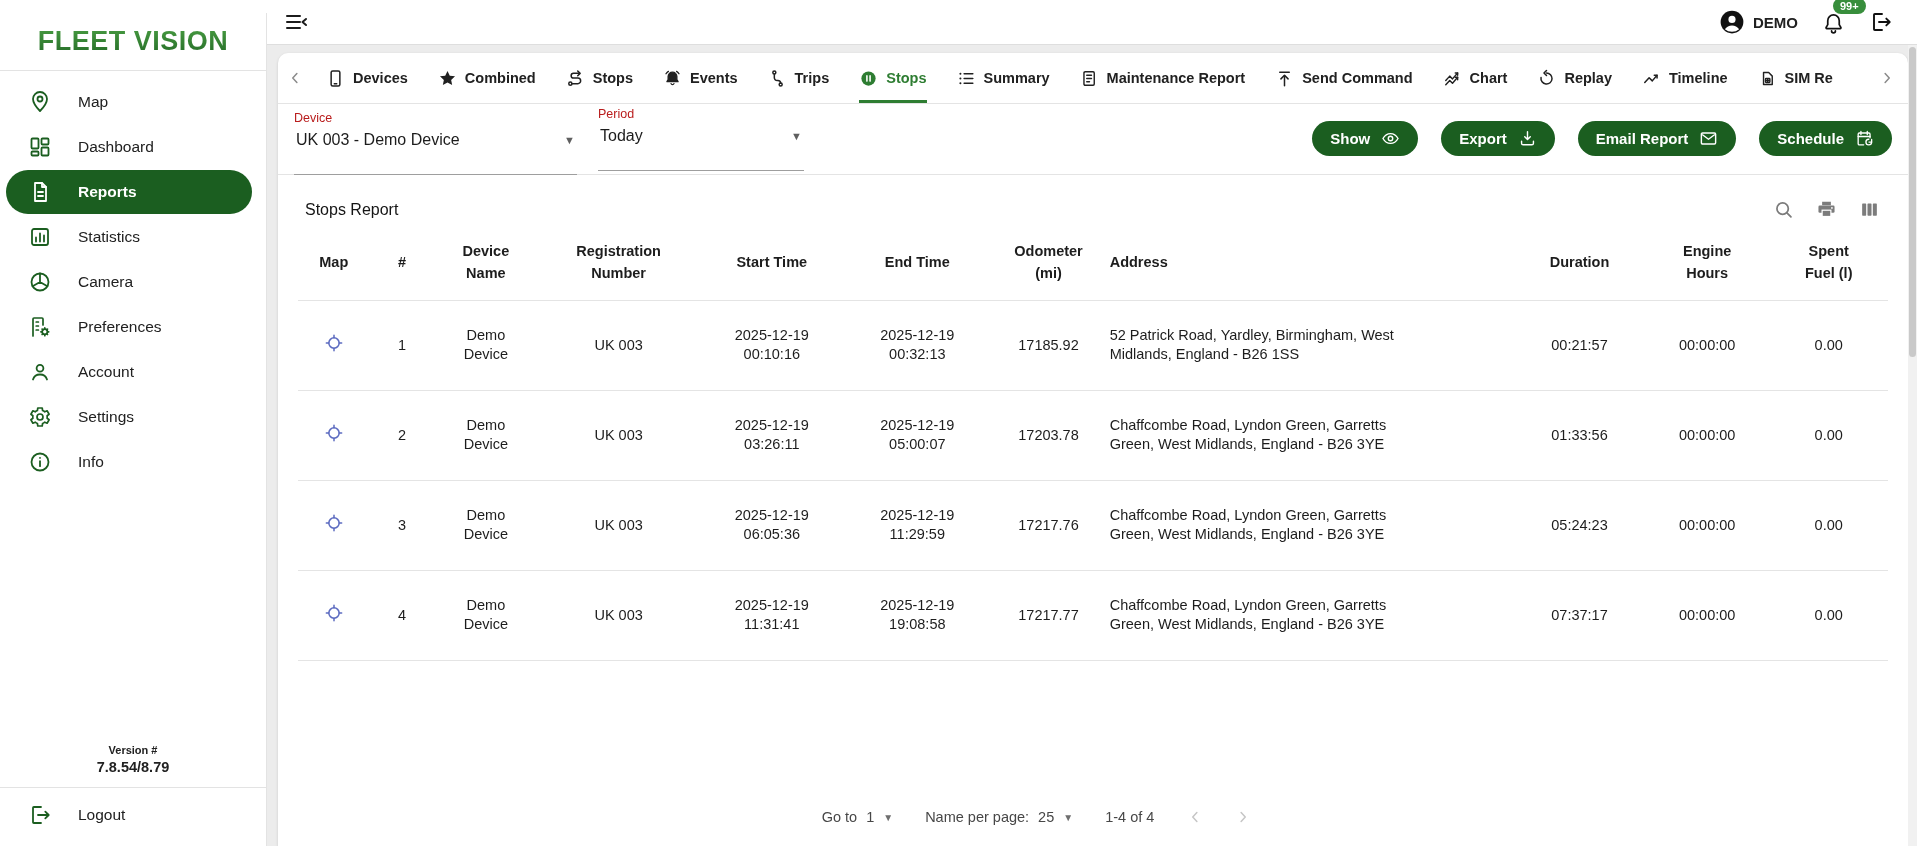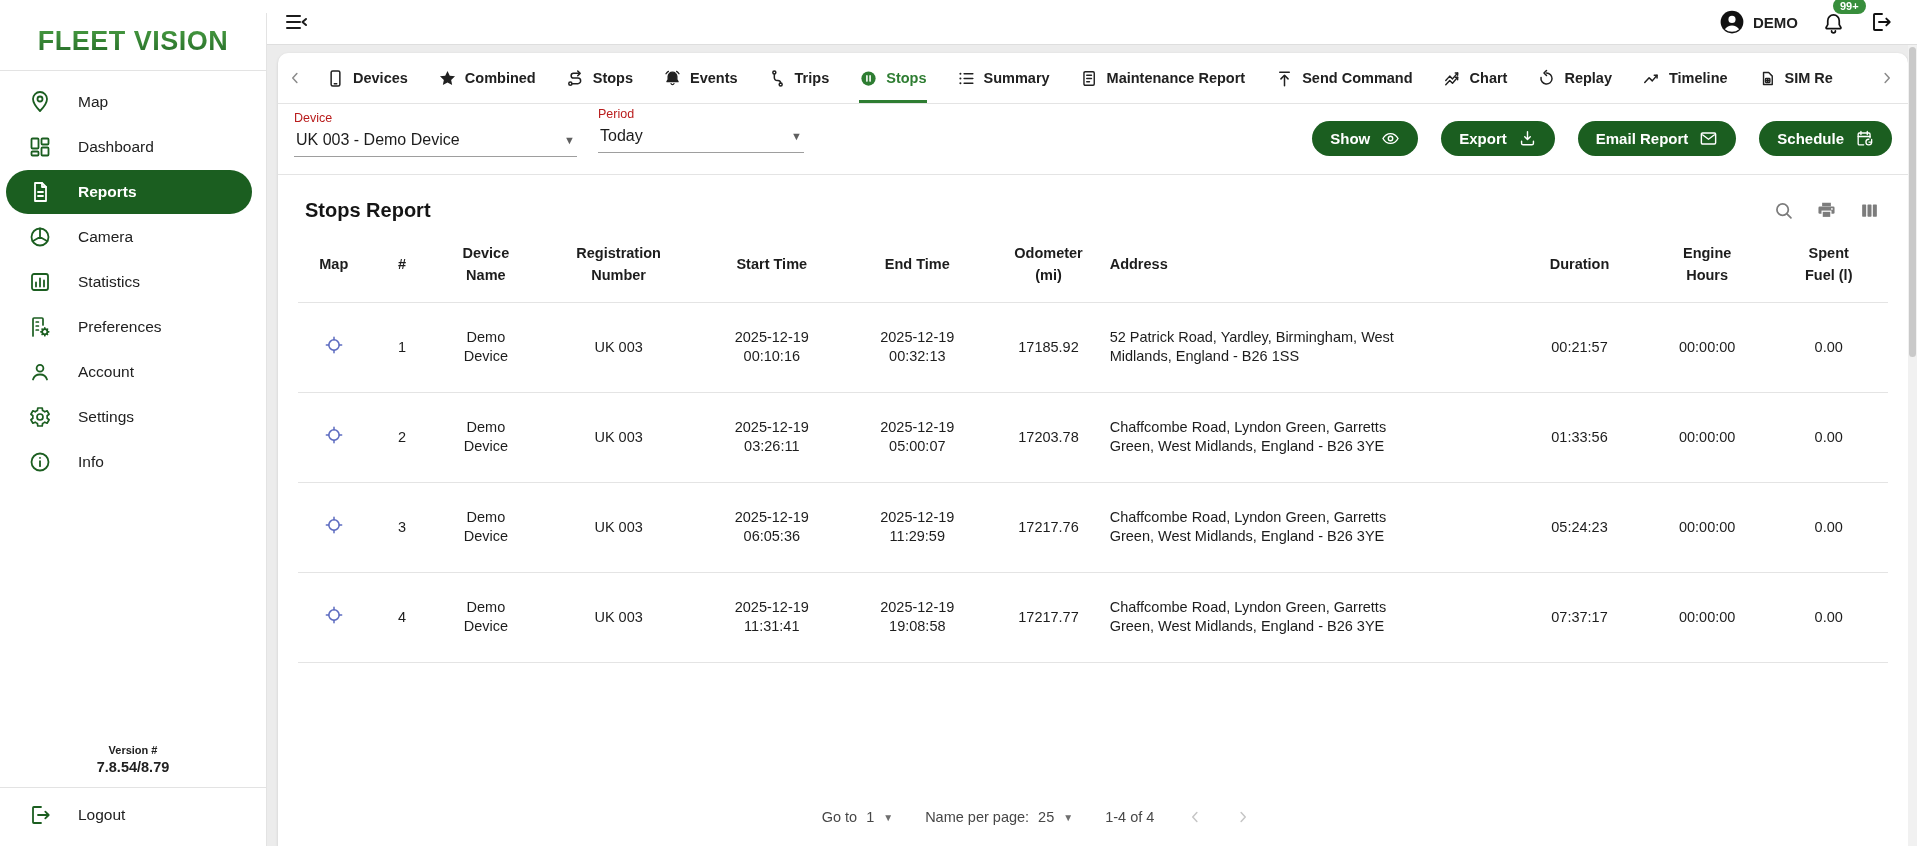--- a/index.html
+++ b/index.html
@@ -64,31 +64,31 @@
   .tab svg{width:19px;height:19px;flex:none}
   .tab.active{color:#2e7d32;border-bottom-color:#2e7d32}
 
   
   .filters{position:relative;height:70px;border-bottom:1px solid #e4e4e4;flex:none}
   .sel{position:absolute;cursor:pointer}
   .sel-device{left:16px;top:7px;width:283px}
   .sel-period{left:320px;top:3px;width:206px}
   .sel-label{font-size:12.5px;color:#b91c1c}
   .sel-value{display:flex;align-items:center;font-size:16px;color:#1c1c1c;
-             border-bottom:1px solid #9e9e9e;padding:6px 2px 7px 2px}
+             border-bottom:1px solid #9e9e9e;padding:6px 2px 25px 2px}
   .sel-caret{margin-left:auto;color:#5f5f5f;font-size:11px}
   .actions{position:absolute;right:16px;top:17px;display:flex;gap:23px}
   .btn{display:flex;align-items:center;gap:11px;background:#1b5e20;color:#fff;font-weight:700;
        font-size:15px;border:none;border-radius:18px;height:35px;padding:0 18px;cursor:pointer;
        font-family:inherit}
   .btn svg{width:19px;height:19px}
 
   
   .report-head{display:flex;align-items:center;padding:24px 28px 2px 27px;flex:none}
-  .report-title{font-size:20px;font-weight:700;color:#151515}
+  .report-title{font-size:16px;font-weight:400;color:#151515}
   .toolbar{margin-left:auto;display:flex;gap:22px}
   .tool-btn{background:none;border:none;cursor:pointer;color:#7c7c7c;padding:0}
   .tool-btn svg{width:21px;height:21px}
 
   
   table{width:calc(100% - 40px);margin:4px 20px 0 20px;border-collapse:collapse;table-layout:fixed}
   th{font-size:14.5px;font-weight:700;color:#1d1d1d;text-align:center;padding:15px 4px;
      line-height:1.5;border-bottom:1px solid #e4e4e4}
   th .hw{display:inline-block}
   th.col-address,td.c-addr{text-align:left}
@@ -138,31 +138,31 @@
       <div class="m-item active">
         <svg viewBox="0 0 24 24" fill="none" stroke="currentColor" stroke-width="1.8" stroke-linecap="round" stroke-linejoin="round">
             <path d="M7 3h7l4 4v14H7z"></path>
             <path d="M14 3v4h4"></path>
             <path d="M10 12h5M10 16h5"></path>
           </svg>
         <span class="m-label">Reports</span>
       </div>
       <div class="m-item">
         <svg viewBox="0 0 24 24" fill="none" stroke="currentColor" stroke-width="1.8" stroke-linecap="round">
+            <rect x="4" y="4" width="16" height="16" rx="2"></rect>
+            <path d="M8 16.5v-4M12 16.5v-8M16 16.5v-6"></path>
+          </svg>
+        <span class="m-label">Statistics</span>
+      </div>
+      <div class="m-item">
+        <svg viewBox="0 0 24 24" fill="none" stroke="currentColor" stroke-width="1.8" stroke-linecap="round">
             <circle cx="12" cy="12" r="8.5"></circle>
             <path d="M12 12V3.5M12 12l7.4 4.2M12 12l-7.4 4.2"></path>
           </svg>
         <span class="m-label">Camera</span>
-      </div>
-      <div class="m-item">
-        <svg viewBox="0 0 24 24" fill="none" stroke="currentColor" stroke-width="1.8" stroke-linecap="round">
-            <rect x="4" y="4" width="16" height="16" rx="2"></rect>
-            <path d="M8 16.5v-4M12 16.5v-8M16 16.5v-6"></path>
-          </svg>
-        <span class="m-label">Statistics</span>
       </div>
       <div class="m-item">
         <svg viewBox="0 0 24 24" fill="none" stroke="currentColor" stroke-width="1.7" stroke-linecap="round" stroke-linejoin="round">
             <path d="M5 21V4a1 1 0 0 1 1-1h8a1 1 0 0 1 1 1v6"></path>
             <path d="M8.2 7h2.2M8.2 11h2.2M8.2 15h2.2"></path>
             <circle cx="16.8" cy="16.8" r="2.6"></circle>
             <path d="M16.8 12.9v1.1M16.8 19.6v1.1M20.7 16.8h-1.1M14 16.8h-1.1M19.5 14.1l-.8.8M14.9 18.7l-.8.8M19.5 19.5l-.8-.8M14.9 14.9l-.8-.8"></path>
           </svg>
         <span class="m-label">Preferences</span>
       </div>

